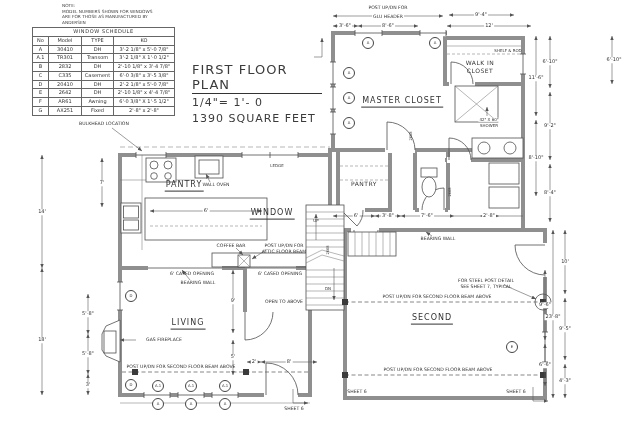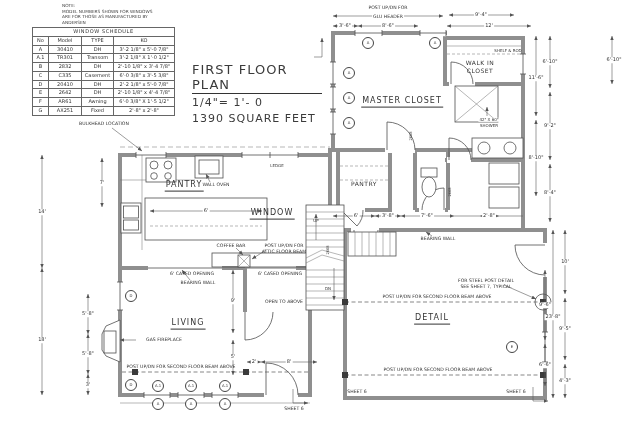--- a/index.html
+++ b/index.html
@@ -355,21 +355,21 @@
 
   <div class="title-block">
     <div class="tb-title">FIRST FLOOR PLAN</div>
     <div class="tb-scale">1/4"= 1'- 0</div>
     <div class="tb-area">1390 SQUARE FEET</div>
   </div>
 
   <div class="lbl room" style="left:184px;top:186px">PANTRY</div>
   <div class="lbl room" style="left:272px;top:214px">WINDOW</div>
   <div class="lbl room" style="left:188px;top:324px">LIVING</div>
-  <div class="lbl room" style="left:432px;top:319px">DETAIL</div>
+  <div class="lbl room" style="left:432px;top:319px">SECOND</div>
   <div class="lbl room" style="left:402px;top:102px">MASTER CLOSET</div>
   <div class="lbl rm2" style="left:480px;top:63px">WALK IN</div>
   <div class="lbl rm2" style="left:480px;top:71px">CLOSET</div>
   <div class="lbl rm2" style="left:364px;top:184px">PANTRY</div>
 
   <div class="lbl ann" style="left:104px;top:124px">BULKHEAD LOCATION</div>
   <div class="lbl ann" style="left:216px;top:185px">WALL OVEN</div>
   <div class="lbl ann" style="left:231px;top:246px">COFFEE BAR</div>
   <div class="lbl ann" style="left:284px;top:246px">POST UP/DN FOR</div>
   <div class="lbl ann" style="left:284px;top:252px">ATTIC FLOOR BEAM</div>

